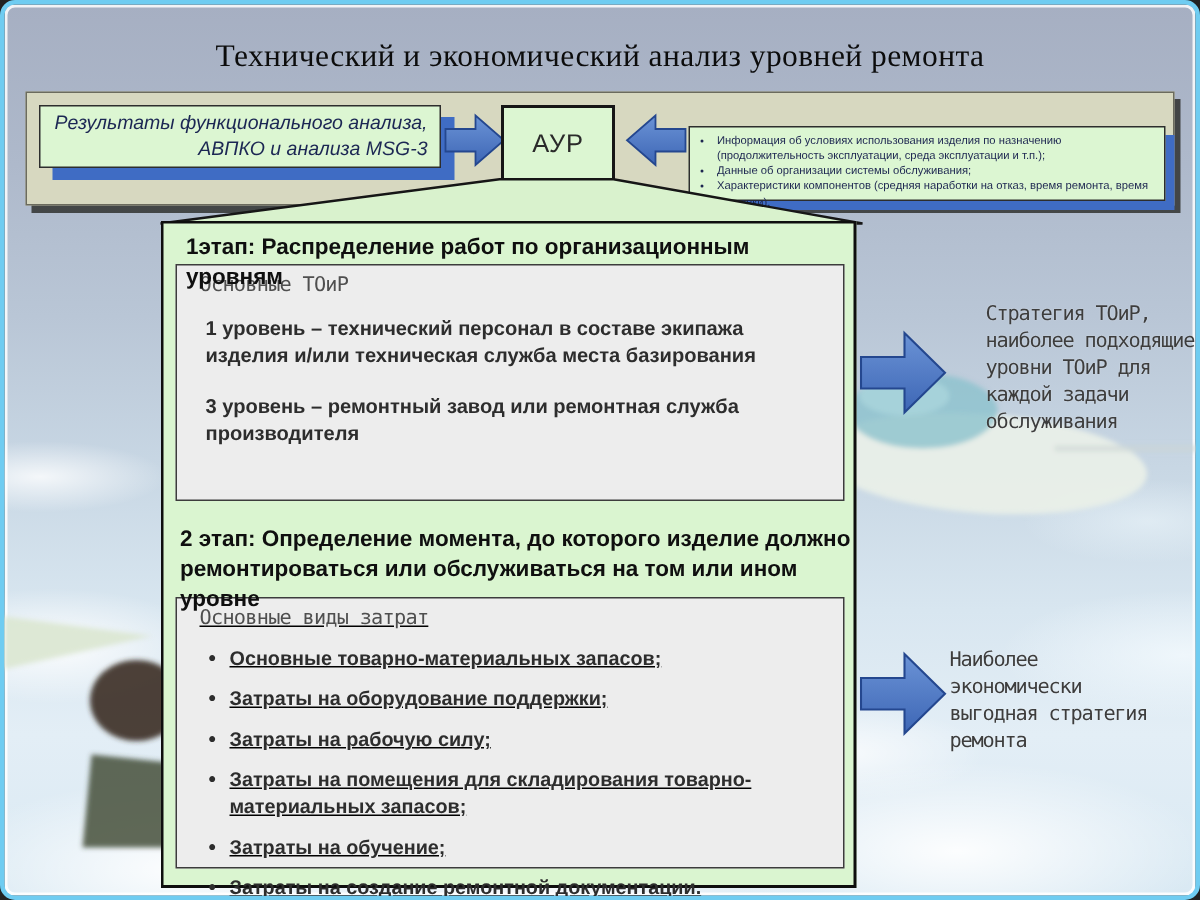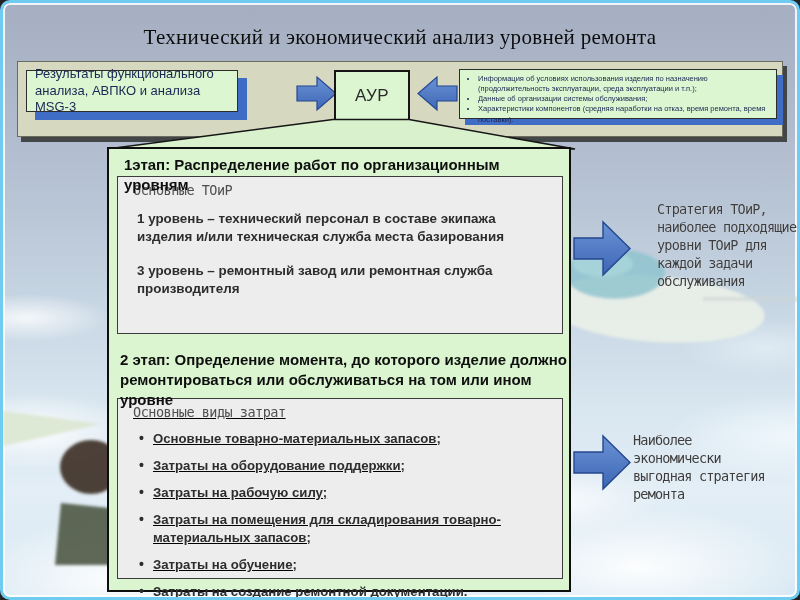--- a/index.html
+++ b/index.html
@@ -27,33 +27,33 @@
     position:absolute;top:22px;left:0;width:100%;text-align:center;
     font-family:"Liberation Serif",serif;font-size:21px;color:#0c0c0c;letter-spacing:.3px;
   }
   
   .io-strip{
     position:absolute;left:14px;top:58px;width:766px;height:76px;box-sizing:border-box;
     background:#d7d8c0;border:1.5px solid #6b6b5e;
     box-shadow:4px 5px 0 rgba(25,25,20,.72);z-index:2;
   }
   .results-box{
-    position:absolute;left:8px;top:8px;width:212px;height:42px;box-sizing:border-box;
+    position:absolute;left:8px;top:8px;width:268px;height:42px;box-sizing:border-box;
     background:#dcf6d2;border:1px solid #2d2d2d;box-shadow:9px 8px 0 #3f6cc4;
-    display:flex;align-items:center;justify-content:center;text-align:left;
-    font-size:13px;line-height:1.28;color:#1b2653;padding:2px 8px;
+    display:flex;align-items:center;justify-content:center;text-align:right;
+    font-size:13px;line-height:1.28;color:#1b2653;padding:2px 8px;font-style:italic;
   }
   .aur-box{
     position:absolute;left:316px;top:8px;width:76px;height:51px;box-sizing:border-box;
     background:#dcf6d2;border:2px solid #161616;
     display:flex;align-items:center;justify-content:center;
     font-size:17px;color:#2a2a2a;letter-spacing:.5px;
   }
   .inputs-box{
-    position:absolute;left:441px;top:7px;width:318px;height:50px;box-sizing:border-box;
+    position:absolute;left:441px;top:22px;width:318px;height:50px;box-sizing:border-box;
     background:#dcf6d2;border:1px solid #2d2d2d;box-shadow:6px 6px 0 #3f6cc4;
     padding:4px 4px 2px 2px;color:#1c2550;
   }
   .inputs-box ul{margin:0;padding:0 0 0 16px;}
   .inputs-box li{font-size:7.5px;line-height:1.35;margin:0;}
   .flow-arrow{position:absolute;}
   
   .funnel{position:absolute;left:100px;top:112px;z-index:2;}
   
   .main-box{

